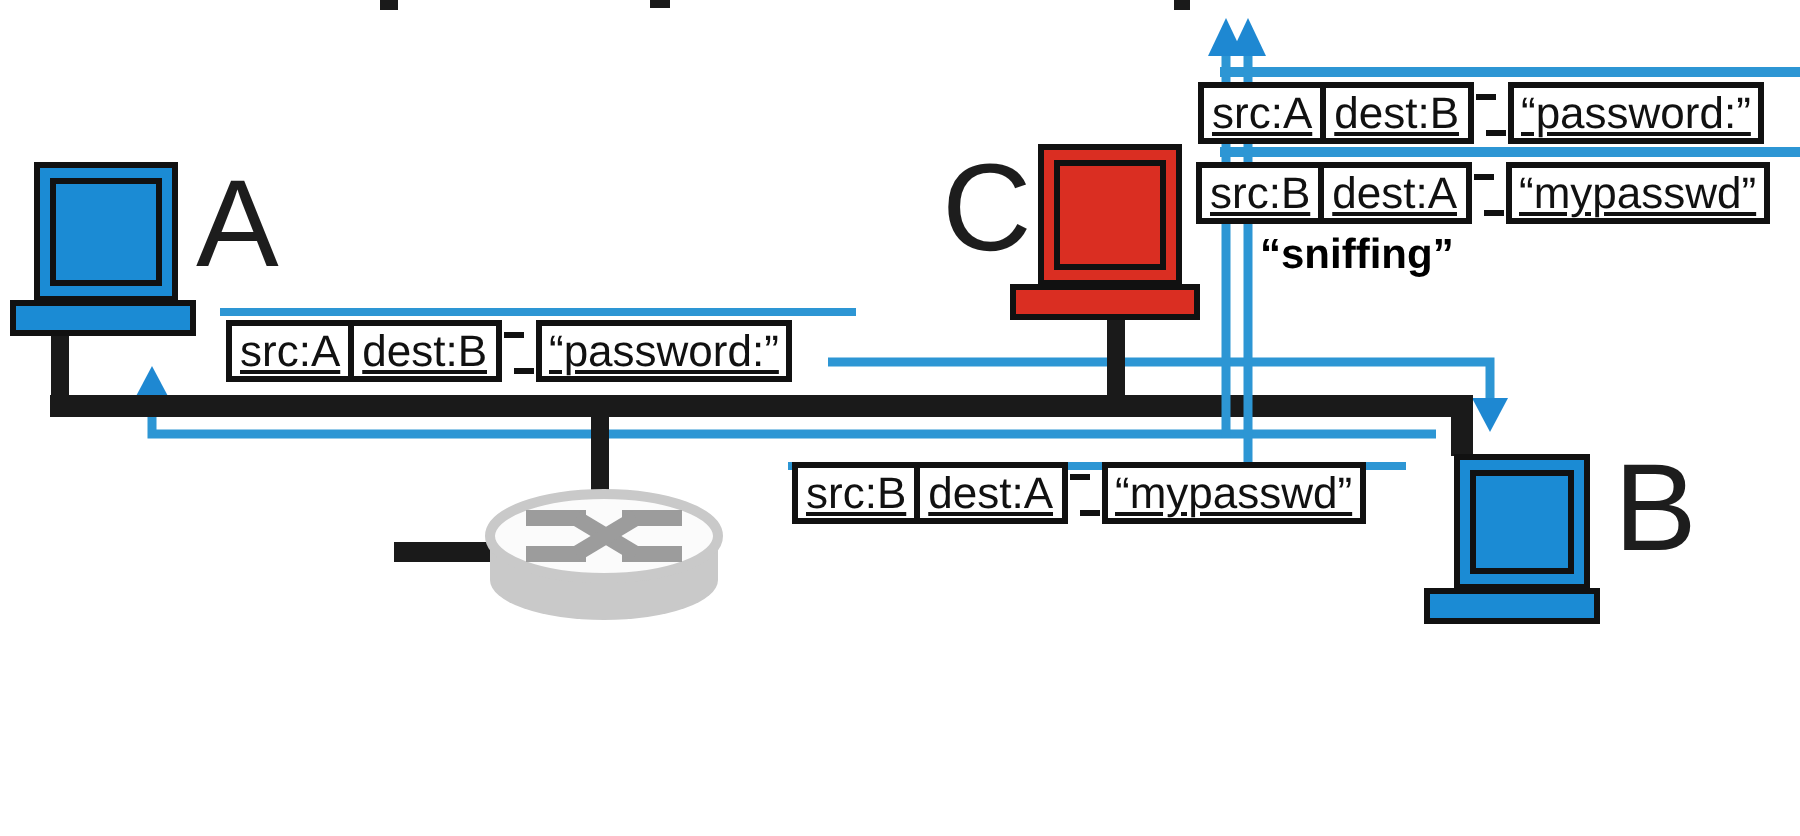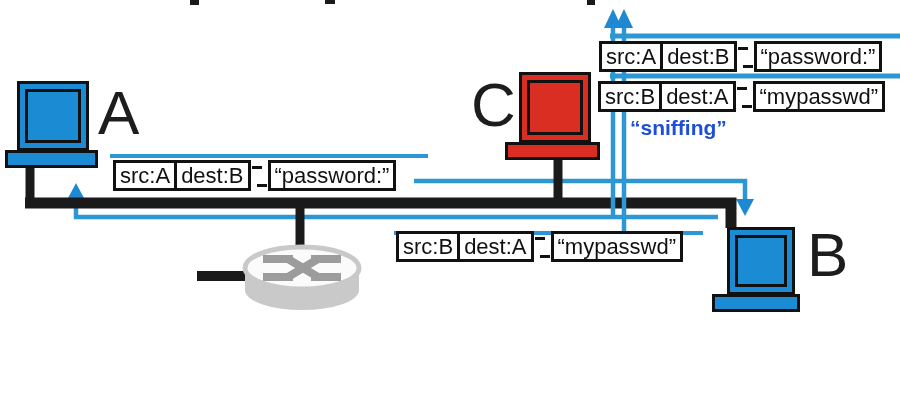--- a/index.html
+++ b/index.html
@@ -16,28 +16,28 @@
   .monitor .screen{position:absolute;left:5px;top:5px;right:5px;bottom:5px;border:3px solid #111;background:inherit;}
   .base{position:absolute;border:3px solid #111;background:#1b8bd4;}
   .red .monitor,.red .base{background:#da2e22;}
 
   .host-label{position:absolute;z-index:2;font-size:62px;color:#1d1d1d;line-height:1;letter-spacing:-1px;}
 
   
   .packet-row{position:absolute;z-index:2;display:flex;align-items:center;}
   .pkt-box{
     background:#ffffff;border:3px solid #111;color:#111;
-    font-size:22px;line-height:25px;padding:0 4px;white-space:nowrap;
+    font-size:22px;line-height:25px;padding:0 4px;white-space:nowrap;text-decoration:underline;
   }
   .pkt-box.joined{margin-left:-3px;text-align:right;}
   .pkt-link{position:relative;width:17px;height:26px;flex:0 0 17px;}
   .pkt-link .dash-top{position:absolute;left:1px;top:3px;width:10px;height:3px;background:#111;}
   .pkt-link .dash-bottom{position:absolute;right:1px;bottom:2px;width:10px;height:3px;background:#111;}
 
-  .sniff-label{position:absolute;z-index:2;font-size:21px;font-weight:bold;color:#1d4ed8;}
+  .sniff-label{position:absolute;z-index:2;font-size:21px;font-weight:bold;color:#000000;}
 </style>
 </head>
 <body>
 
 <div id="stage">
 
   <svg id="wires" width="900" height="418" viewBox="0 0 900 418">
 
     <g>
       <line x1="610" y1="36" x2="900" y2="36" stroke="#2d96d4" stroke-width="5"></line>

